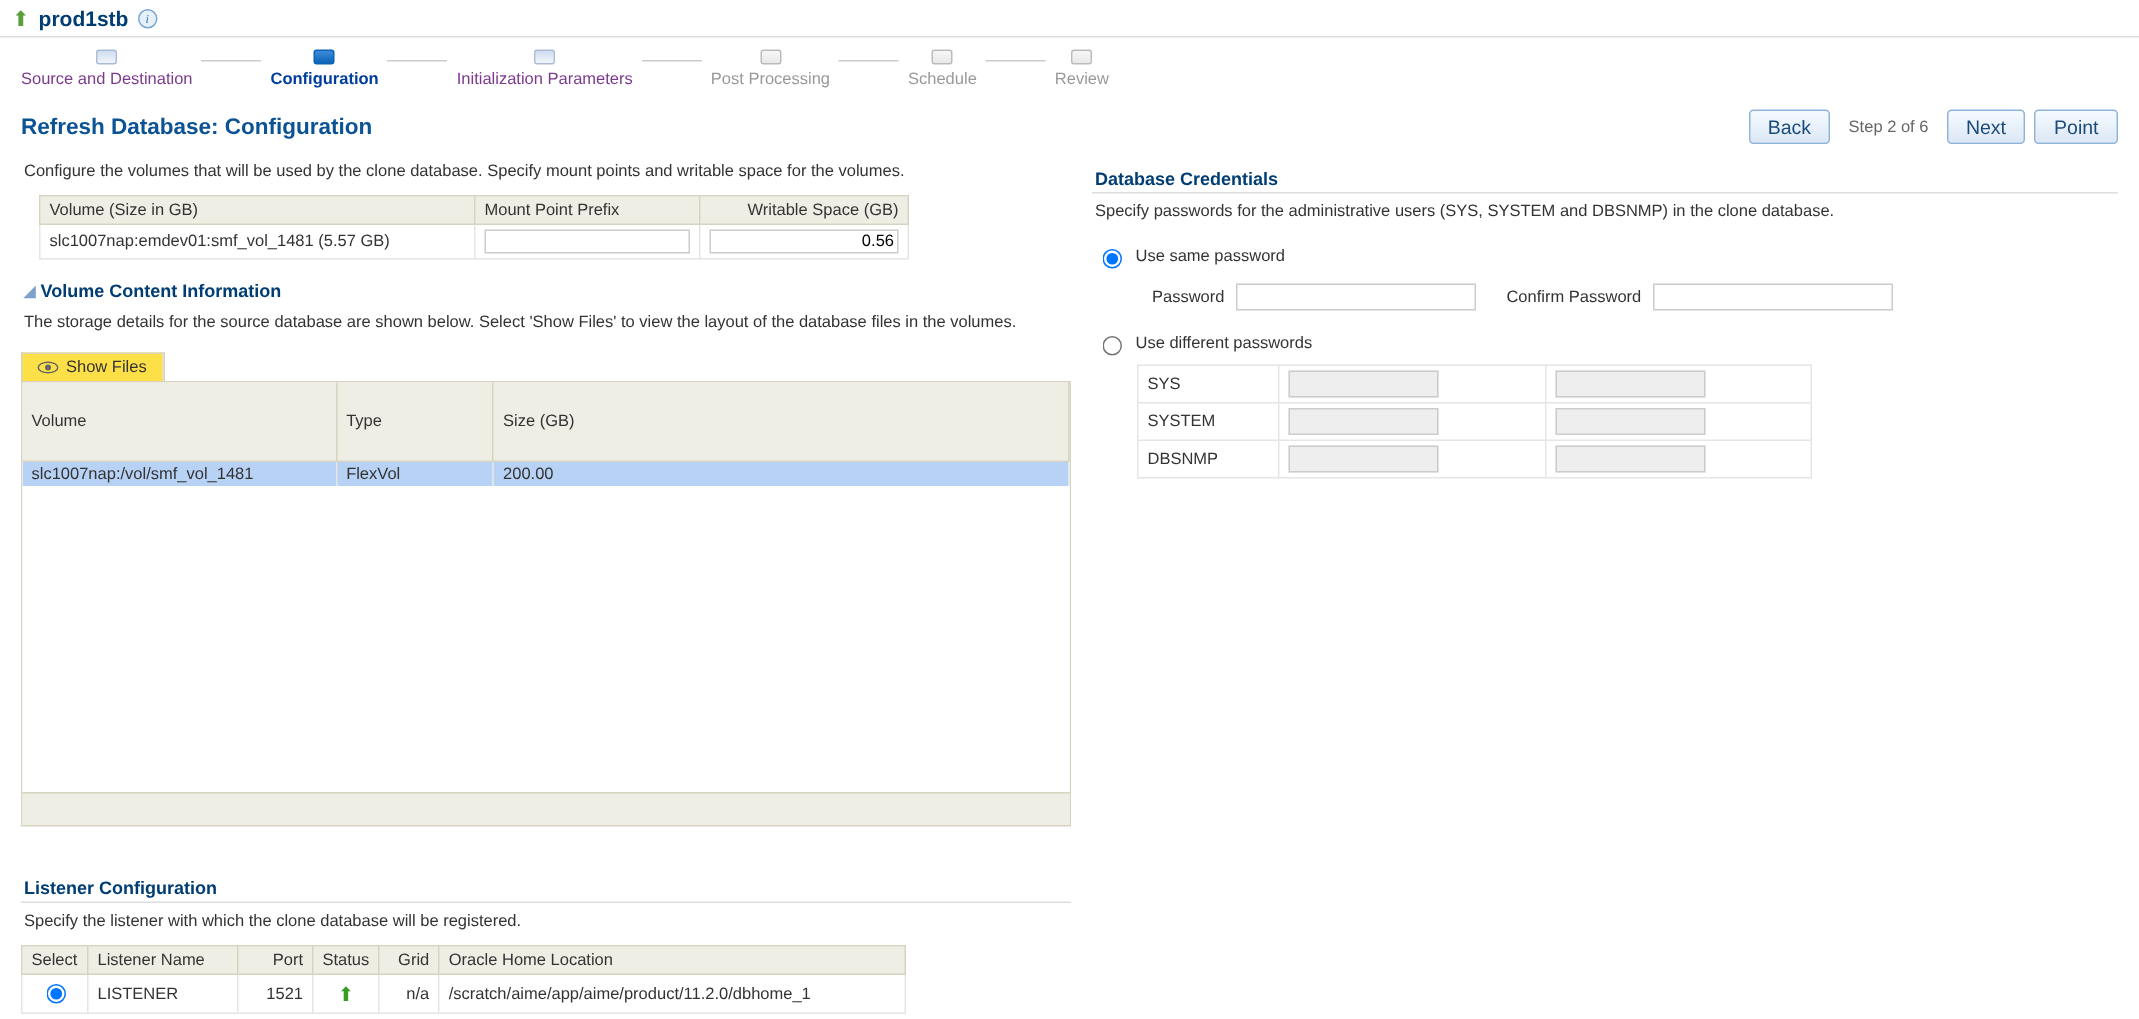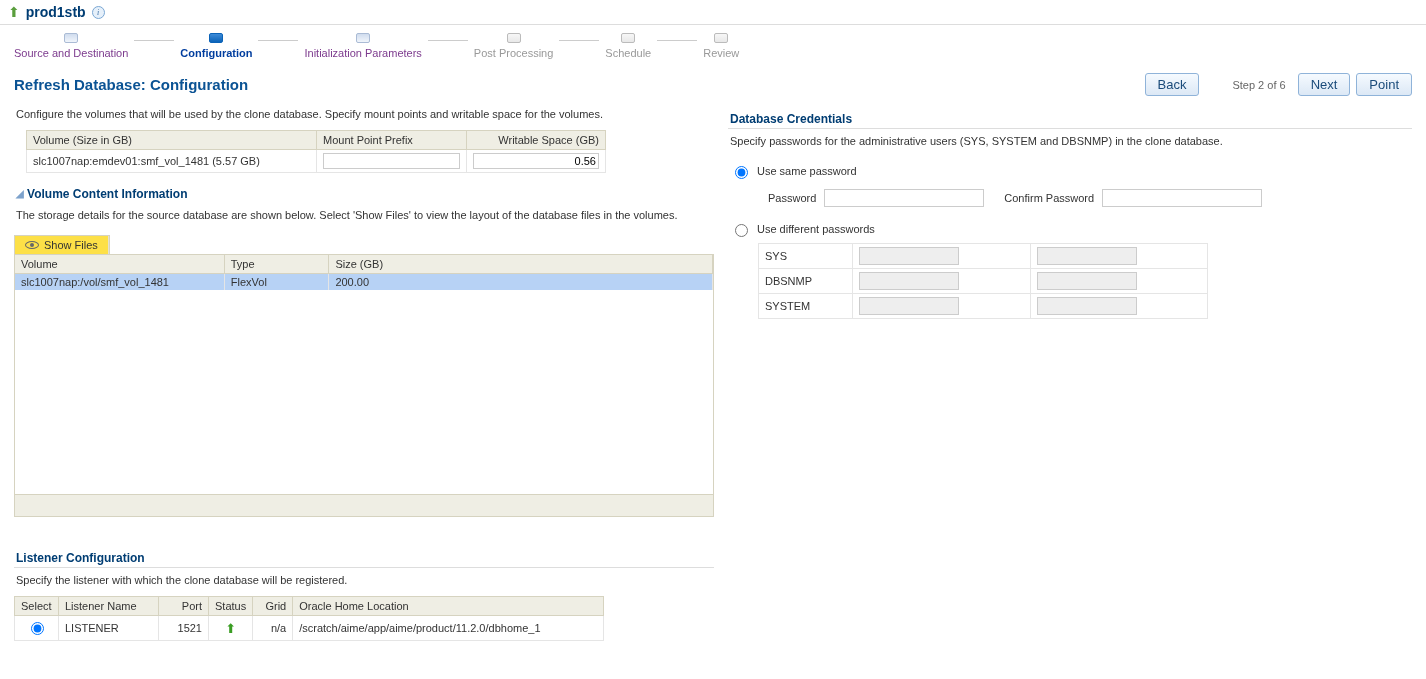--- a/index.html
+++ b/index.html
@@ -89,21 +89,21 @@
     }
     .btn {
       background: linear-gradient(#f5faff, #dce8f5);
       border: 1px solid #8fb3d9;
       border-radius: 3px;
       padding: 3px 12px;
       font-size: 13px;
       color: #1a4b7a;
       cursor: pointer;
     }
-    .step-indicator { color: #666; padding: 0 6px; margin-left: 21px; }
+    .step-indicator { color: #666; padding: 0 6px; }
     .content {
       display: flex;
       gap: 14px;
       padding: 0 14px 14px;
       align-items: flex-start;
     }
     .col-left { flex: 0 0 700px; }
     .col-right { flex: 1; }
     .section-hd {
       font-size: 12px;
@@ -189,21 +189,21 @@
       border: 1px solid #d6d3c0;
     }
     table.datagrid {
       border-collapse: collapse;
       width: 100%;
     }
     table.datagrid th {
       background: #efeee4;
       text-align: left;
       font-weight: normal;
-      padding: 3px 6px;
+      padding: 20px 6px;
       border-bottom: 1px solid #d6d3c0;
       border-right: 1px solid #d6d3c0;
     }
     table.datagrid td {
       padding: 2px 6px;
       border-right: 1px solid #e5e5e5;
     }
     table.datagrid tr.selected td {
       background: #b7d2f5;
     }
@@ -423,26 +423,26 @@
 
     <div class="cred-table-wrap">
       <table class="grid" style="width:450px">
         <tbody>
         <tr>
           <td>SYS</td>
           <td><input class="txt disabled" type="password" disabled="" style="width: 100px;"></td>
           <td><input class="txt disabled" type="password" disabled="" style="width: 100px;"></td>
         </tr>
         <tr>
+          <td>SYSTEM</td>
+          <td><input class="txt disabled" type="password" disabled="" style="width: 100px;"></td>
+          <td><input class="txt disabled" type="password" disabled="" style="width: 100px;"></td>
+        </tr>
+        <tr>
           <td>DBSNMP</td>
-          <td><input class="txt disabled" type="password" disabled="" style="width: 100px;"></td>
-          <td><input class="txt disabled" type="password" disabled="" style="width: 100px;"></td>
-        </tr>
-        <tr>
-          <td>SYSTEM</td>
           <td><input class="txt disabled" type="password" disabled="" style="width: 100px;"></td>
           <td><input class="txt disabled" type="password" disabled="" style="width: 100px;"></td>
         </tr>
       </tbody>
         </table>
     </div>
   </div>
 </div>
 
 </body></html>

